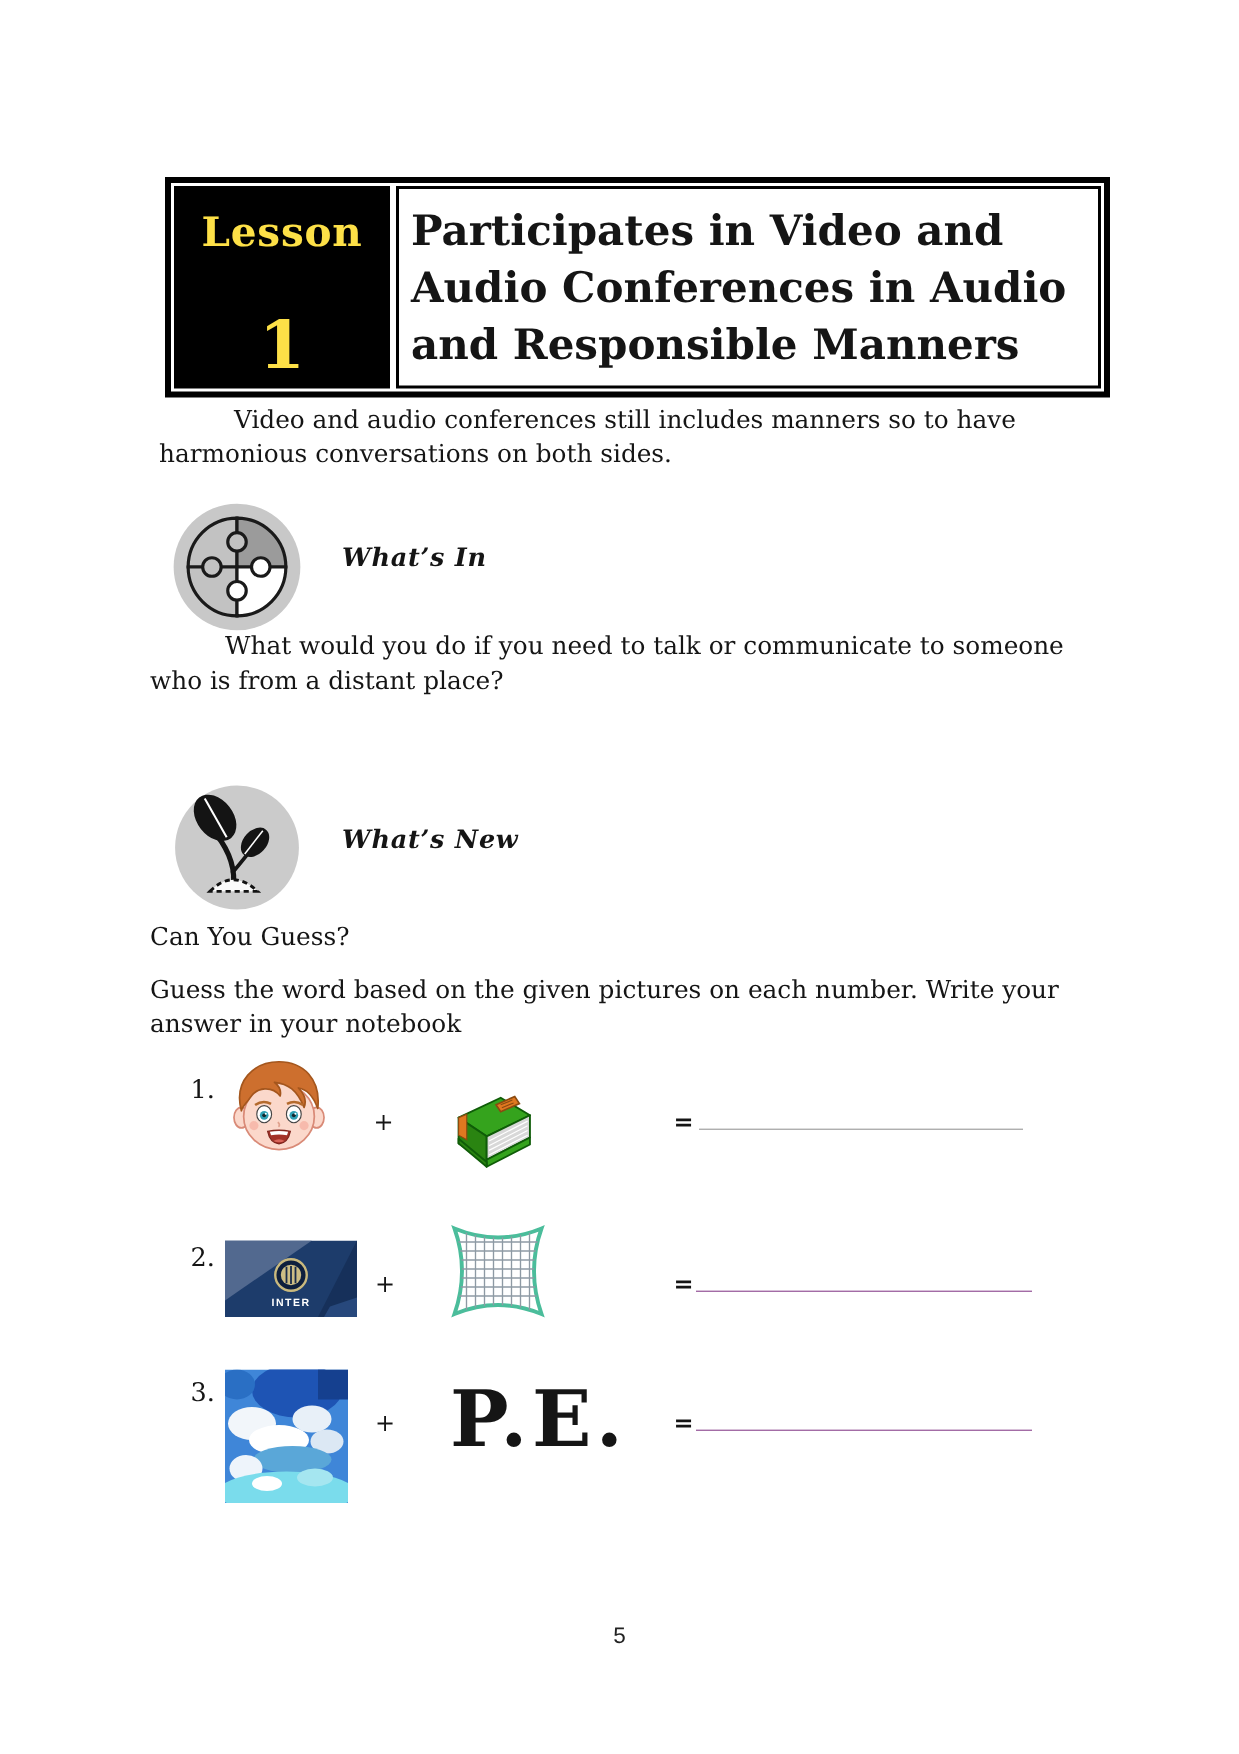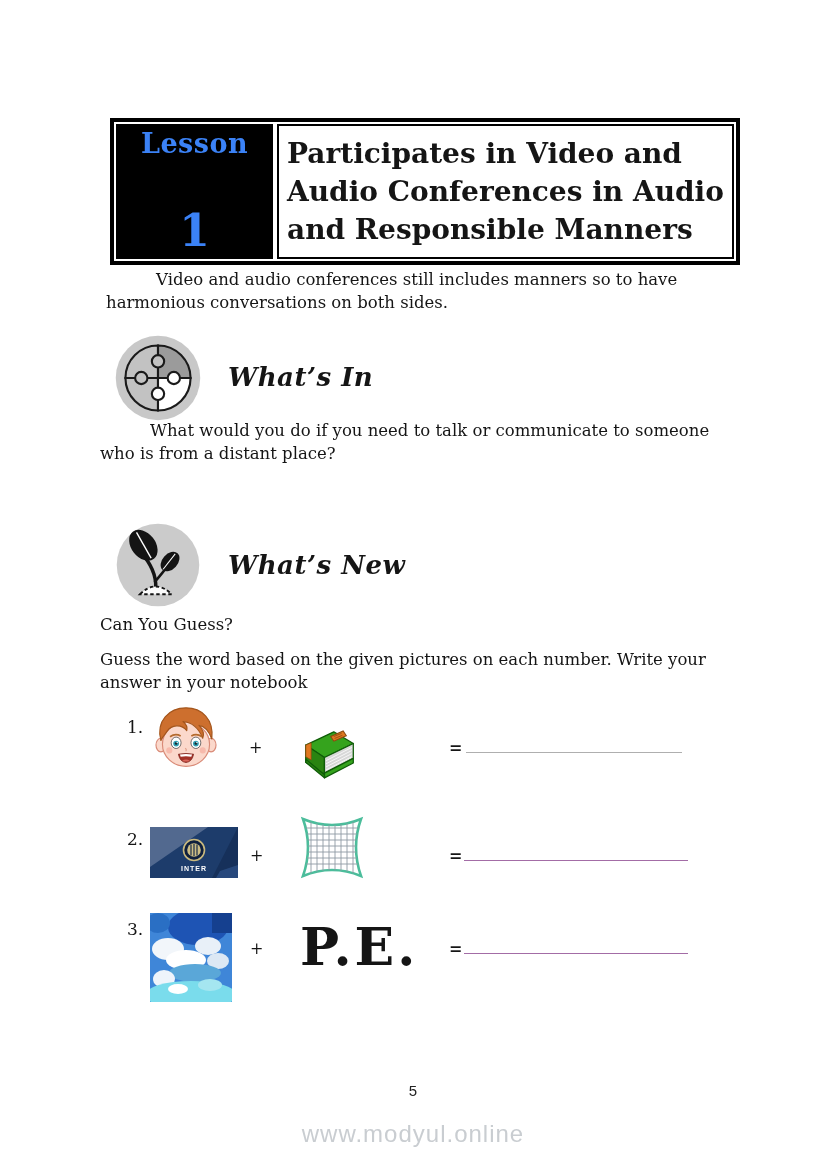--- a/index.html
+++ b/index.html
@@ -3,31 +3,31 @@
 <meta charset="utf-8">
 <style>
   html,body{margin:0;padding:0;background:#fff;}
   .page{position:relative;width:826px;height:1169px;background:#ffffff;
         font-family:"DejaVu Serif",serif;color:#151515;overflow:hidden;}
   .abs{position:absolute;}
 
   
   .lesson-box{left:110px;top:118px;width:630px;height:147px;border:4px solid #000;
               padding:2px;box-sizing:border-box;display:flex;background:#fff;}
-  .lesson-cell{width:157px;background:#000;color:#3b82f6;display:flex;flex-direction:column;
-               align-items:center;justify-content:space-between;padding:4px 0 6px;box-sizing:border-box;}
+  .lesson-cell{width:144px;background:#000;color:#fde047;display:flex;flex-direction:column;
+               align-items:center;justify-content:space-between;padding:16px 0 6px;box-sizing:border-box;}
   .lesson-label{font-size:27px;font-weight:bold;letter-spacing:0.5px;}
   .lesson-number{font-size:44px;font-weight:bold;line-height:1;}
   .title-cell{flex:1;margin-left:4px;border:2px solid #000;box-sizing:border-box;
               padding:2px 0 2px 8px;font-weight:bold;font-size:28px;line-height:38px;
               display:flex;flex-direction:column;justify-content:center;}
 
   .body-text{font-size:16.5px;line-height:23px;}
   .indent{text-indent:50px;}
-  .section-heading{font-size:26px;font-weight:bold;font-style:italic;letter-spacing:0.5px;}
+  .section-heading{font-size:17px;font-weight:bold;font-style:italic;letter-spacing:0.5px;}
 
   .q-num{font-size:17px;}
   .q-op{font-size:16px;}
   .q-eq{font-size:16px;font-weight:bold;}
   .q-blank{font-size:16px;color:#701a75;white-space:nowrap;}
   .q-blank.gray{color:#8a8a8a;}
   .pe-text{font-size:52px;font-weight:bold;font-family:"DejaVu Serif",serif;letter-spacing:3px;}
 
   .page-number{left:0;top:1082px;width:100%;text-align:center;font-size:15px;
                font-family:"Liberation Sans",sans-serif;color:#222;}
@@ -200,15 +200,14 @@
       <ellipse cx="60" cy="72" rx="12" ry="6" fill="#a5e6f0"></ellipse>
       <ellipse cx="28" cy="76" rx="10" ry="5" fill="#ffffff"></ellipse>
     </svg>
   </span>
   <span class="abs q-op" style="left:250px;top:939px;">+</span>
   <span class="abs pe-text" style="left:300px;top:916px;">P.E.</span>
   <span class="abs q-eq" style="left:449px;top:939px;">=</span>
   <span class="abs q-blank" style="left:464px;top:935px;">____________________________</span>
 
   <div class="abs page-number">5</div>
-  <div class="abs watermark">www.modyul.online</div>
 
 </div>
 
 </body></html>

